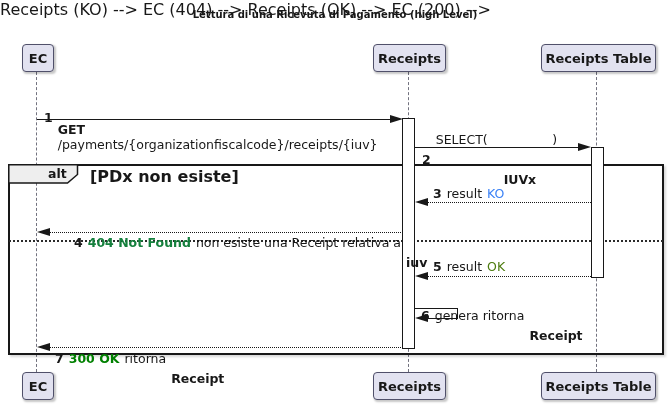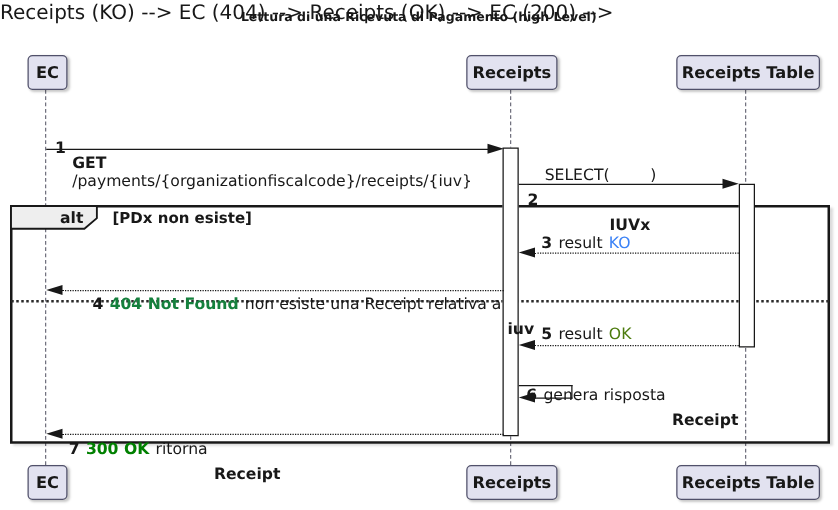--- a/index.html
+++ b/index.html
@@ -27,21 +27,21 @@
   }
   .alt-frame{
     position:absolute;box-sizing:border-box;border:2px solid #181818;z-index:2;
     background:transparent;box-shadow:2px 2px 2px rgba(0,0,0,0.15);
   }
   .pentagon{position:absolute;z-index:4;}
   .alt-op{
     position:absolute;z-index:5;font-size:12.5px;font-weight:bold;
   }
   .guard{
-    position:absolute;z-index:5;font-size:12px;font-weight:bold;white-space:nowrap;
+    position:absolute;z-index:5;font-size:16px;font-weight:bold;white-space:nowrap;
   }
   .divider{
     position:absolute;height:0;border-top:2px dotted #2b2b2b;z-index:2;
   }
   .mline{position:absolute;height:0;border-top:1.3px solid #181818;z-index:4;}
   .mline-dot{position:absolute;height:0;border-top:1.5px dotted #181818;z-index:4;}
   .vline{position:absolute;width:0;border-left:1.3px solid #181818;z-index:4;}
   .ah-r{
     position:absolute;width:0;height:0;z-index:5;
     border-top:4.5px solid transparent;border-bottom:4.5px solid transparent;
@@ -49,21 +49,21 @@
   }
   .ah-l{
     position:absolute;width:0;height:0;z-index:5;
     border-top:4.5px solid transparent;border-bottom:4.5px solid transparent;
     border-right:13px solid #181818;
   }
   .mlabel{
     position:absolute;display:flex;gap:5px;align-items:center;
     font-size:12.5px;white-space:nowrap;z-index:5;background:transparent;
   }
-  .parts{display:inline-flex;gap:0;text-align:right;}
+  .parts{display:inline-flex;gap:16px;text-align:right;}
   .stack{display:flex;flex-direction:column;line-height:1.2;}
   .num{font-weight:bold;}
   .b{font-weight:bold;margin-top:40px;}
   .err{color:#3b82f6;}
   .err-b{color:#15803d;font-weight:bold;}
   .ok{color:#4d7c0f;}
   .ok-b{color:#008000;font-weight:bold;}
 </style>
 </head>
 <body>
@@ -137,21 +137,21 @@
     <span class="num">5</span>
     <span>result</span>
     <span class="ok">OK</span>
   </div>
   <div class="mline-dot" style="left:427px;top:276px;width:164px;"></div>
   <div class="ah-l" style="left:415px;top:272px;"></div>
 
   
   <div class="mlabel" style="left:421px;top:288px;">
     <span class="num">6</span>
-    <span>genera risposta</span>
+    <span>genera ritorna</span>
     <span class="b">Receipt</span>
   </div>
   <div class="mline" style="left:415px;top:308px;width:43px;"></div>
   <div class="vline" style="left:457px;top:308px;height:11px;"></div>
   <div class="mline" style="left:428px;top:318px;width:30px;"></div>
   <div class="ah-l" style="left:415px;top:314px;"></div>
 
    EC (200) --&gt;
   <div class="mlabel" style="left:55px;top:331px;">
     <span class="num">7</span>

